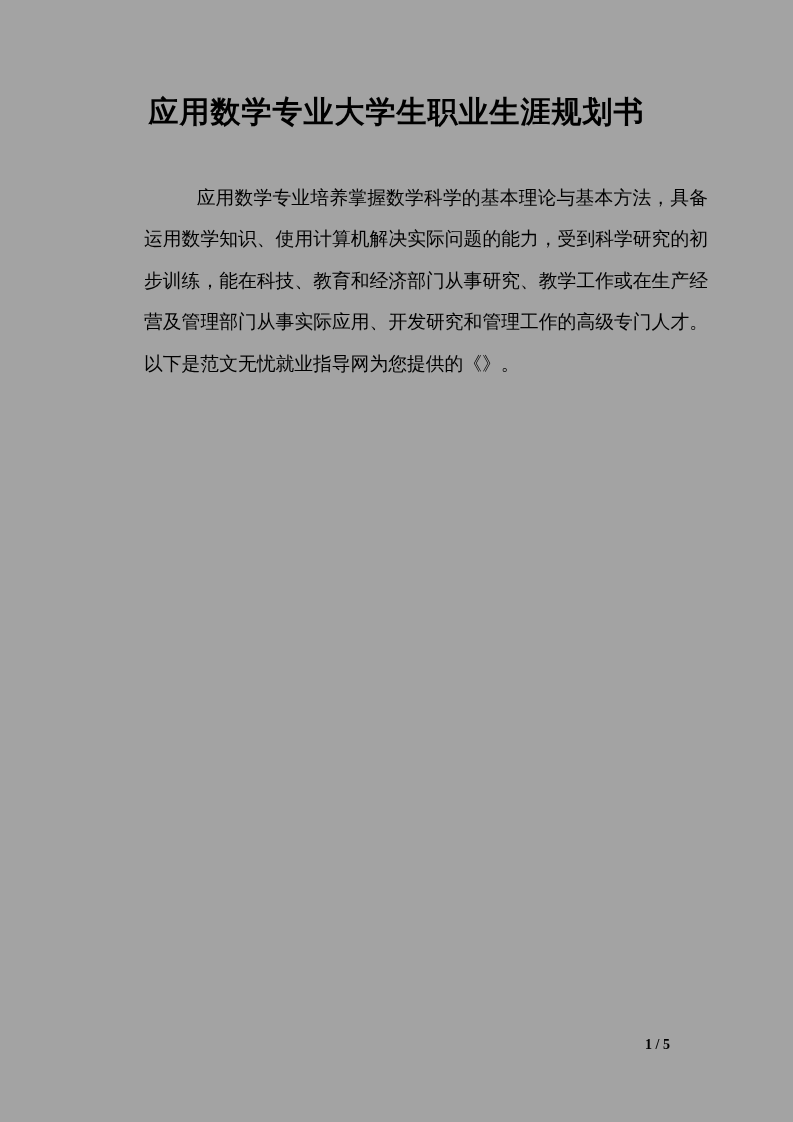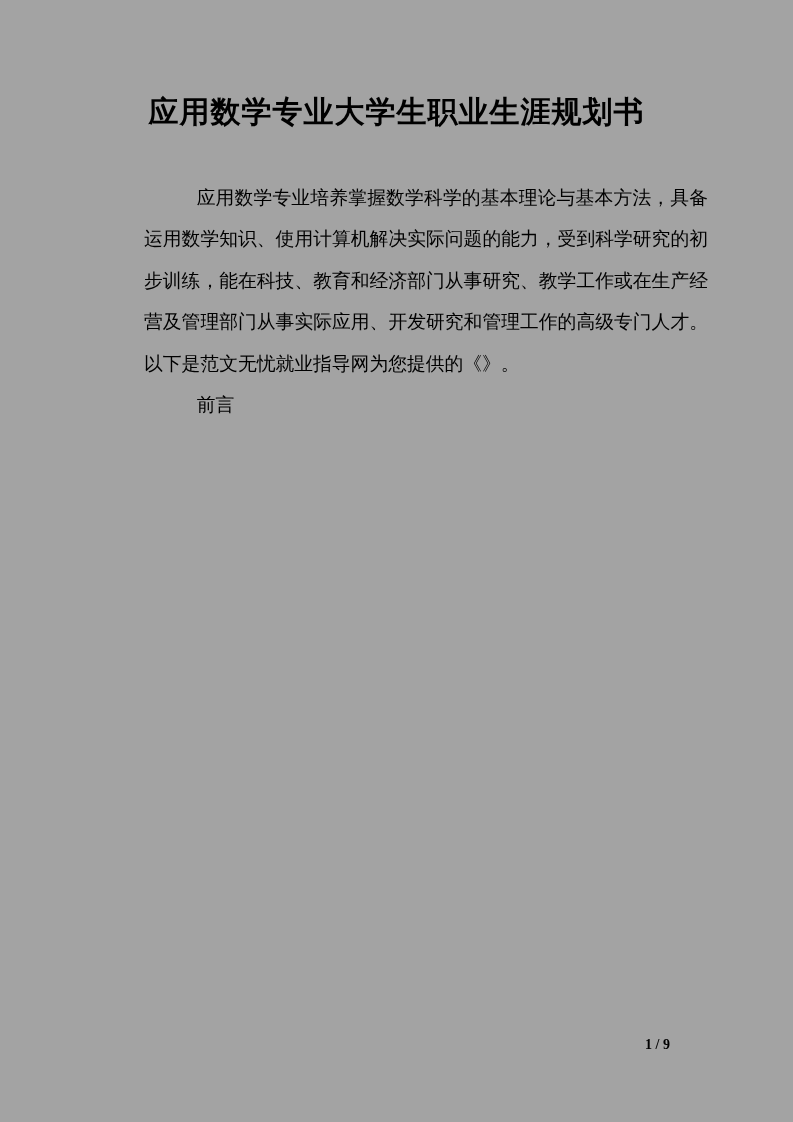--- a/index.html
+++ b/index.html
@@ -58,18 +58,17 @@
 </style>
 </head>
 <body>
 
 <div class="page">
 
   <h1 class="doc-title">应用数学专业大学生职业生涯规划书</h1>
 
   <div class="doc-body">
     <p>应用数学专业培养掌握数学科学的基本理论与基本方法，具备运用数学知识、使用计算机解决实际问题的能力，受到科学研究的初步训练，能在科技、教育和经济部门从事研究、教学工作或在生产经营及管理部门从事实际应用、开发研究和管理工作的高级专门人才。以下是范文无忧就业指导网为您提供的《》。</p>
-    <p>前言</p>
   </div>
 
-  <div class="page-num">1 / 9</div>
+  <div class="page-num">1 / 5</div>
 
 </div>
 
 </body></html>

